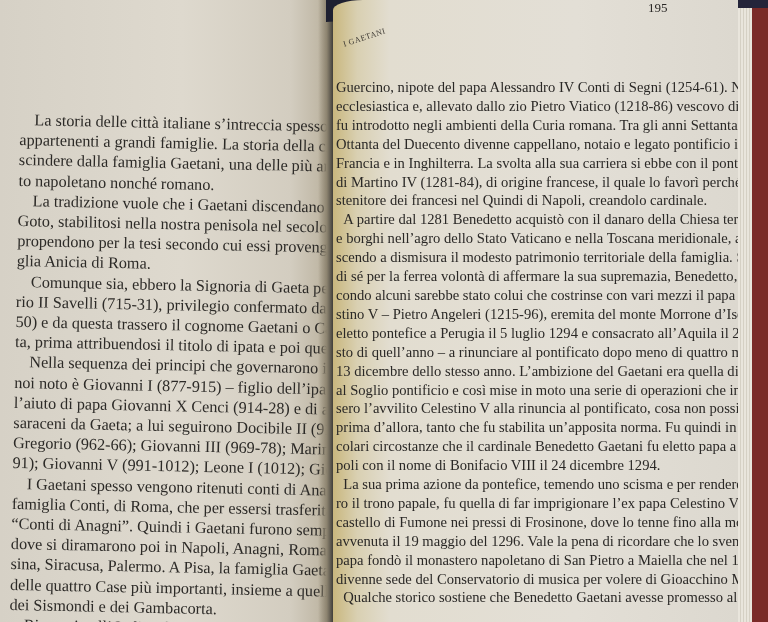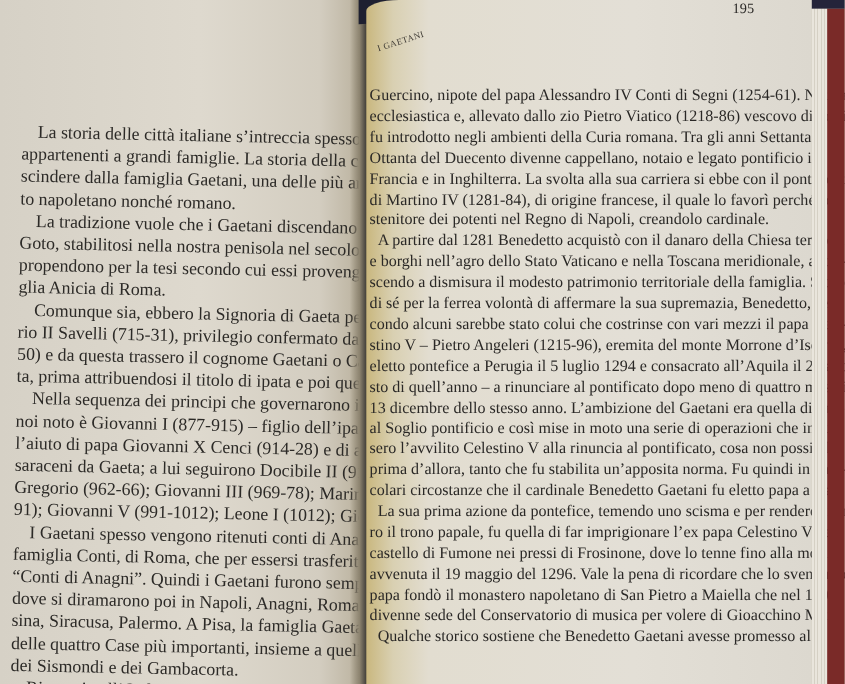--- a/index.html
+++ b/index.html
@@ -53,21 +53,21 @@
   }
   .right-text p { margin: 0; white-space: nowrap; }
   .right-text p.indent { text-indent: 0.5em; }
   .running-head {
     position: absolute; left: 342px; top: 40px;
     font-size: 8px; letter-spacing: 0.5px; color: #3a3630;
     transform: rotate(-18deg); transform-origin: 0 0;
     text-transform: uppercase;
   }
   .page-number {
-    position: absolute; left: 666px; top: 0px;
+    position: absolute; left: 648px; top: 0px;
     font-size: 13px; color: #2a2826;
   }
 </style>
 </head>
 <body>
 
 <div class="book">
   <div class="page-left">
     <div class="left-text" id="left-text">
         <p class="indent">La storia delle città italiane s’intreccia spesso con la storia di</p>
@@ -103,34 +103,35 @@
   <div class="page-right"></div>
   <div class="running-head">I Gaetani</div>
   <div class="page-number">195</div>
   <div class="right-text" id="right-text">
       <p>Guercino, nipote del papa Alessandro IV Conti di Segni (1254-61). Nato ad</p>
       <p>ecclesiastica e, allevato dallo zio Pietro Viatico (1218-86) vescovo di Todi,</p>
       <p>fu introdotto negli ambienti della Curia romana. Tra gli anni Settanta e</p>
       <p>Ottanta del Duecento divenne cappellano, notaio e legato pontificio in</p>
       <p>Francia e in Inghilterra. La svolta alla sua carriera si ebbe con il pontificato</p>
       <p>di Martino IV (1281-84), di origine francese, il quale lo favorì perché so-</p>
-      <p>stenitore dei potenti nel Regno di Napoli, creandolo cardinale.</p>
+      <p>stenitore dei francesi nel Quindi di Napoli, creandolo cardinale.</p>
       <p class="indent">A partire dal 1281 Benedetto acquistò con il danaro della Chiesa territori</p>
       <p>e borghi nell’agro dello Stato Vaticano e nella Toscana meridionale, accre-</p>
       <p>scendo a dismisura il modesto patrimonio territoriale della famiglia. Sicuro</p>
       <p>di sé per la ferrea volontà di affermare la sua supremazia, Benedetto, se-</p>
       <p>condo alcuni sarebbe stato colui che costrinse con vari mezzi il papa Cele-</p>
       <p>stino V – Pietro Angeleri (1215-96), eremita del monte Morrone d’Isernia,</p>
       <p>eletto pontefice a Perugia il 5 luglio 1294 e consacrato all’Aquila il 29 ago-</p>
       <p>sto di quell’anno – a rinunciare al pontificato dopo meno di quattro mesi, il</p>
       <p>13 dicembre dello stesso anno. L’ambizione del Gaetani era quella di salire</p>
       <p>al Soglio pontificio e così mise in moto una serie di operazioni che indus-</p>
       <p>sero l’avvilito Celestino V alla rinuncia al pontificato, cosa non possibile</p>
       <p>prima d’allora, tanto che fu stabilita un’apposita norma. Fu quindi in parti-</p>
       <p>colari circostanze che il cardinale Benedetto Gaetani fu eletto papa a Na-</p>
+      <p>poli con il nome di Bonifacio VIII il 24 dicembre 1294.</p>
       <p class="indent">La sua prima azione da pontefice, temendo uno scisma e per rendere sicu-</p>
       <p>ro il trono papale, fu quella di far imprigionare l’ex papa Celestino V nel</p>
       <p>castello di Fumone nei pressi di Frosinone, dove lo tenne fino alla morte</p>
       <p>avvenuta il 19 maggio del 1296. Vale la pena di ricordare che lo sventurato</p>
       <p>papa fondò il monastero napoletano di San Pietro a Maiella che nel 1808</p>
       <p>divenne sede del Conservatorio di musica per volere di Gioacchino Murat.</p>
       <p class="indent">Qualche storico sostiene che Benedetto Gaetani avesse promesso al re</p>
     </div>
   <div class="top-dark"></div>
   <div class="page-edges"></div>

